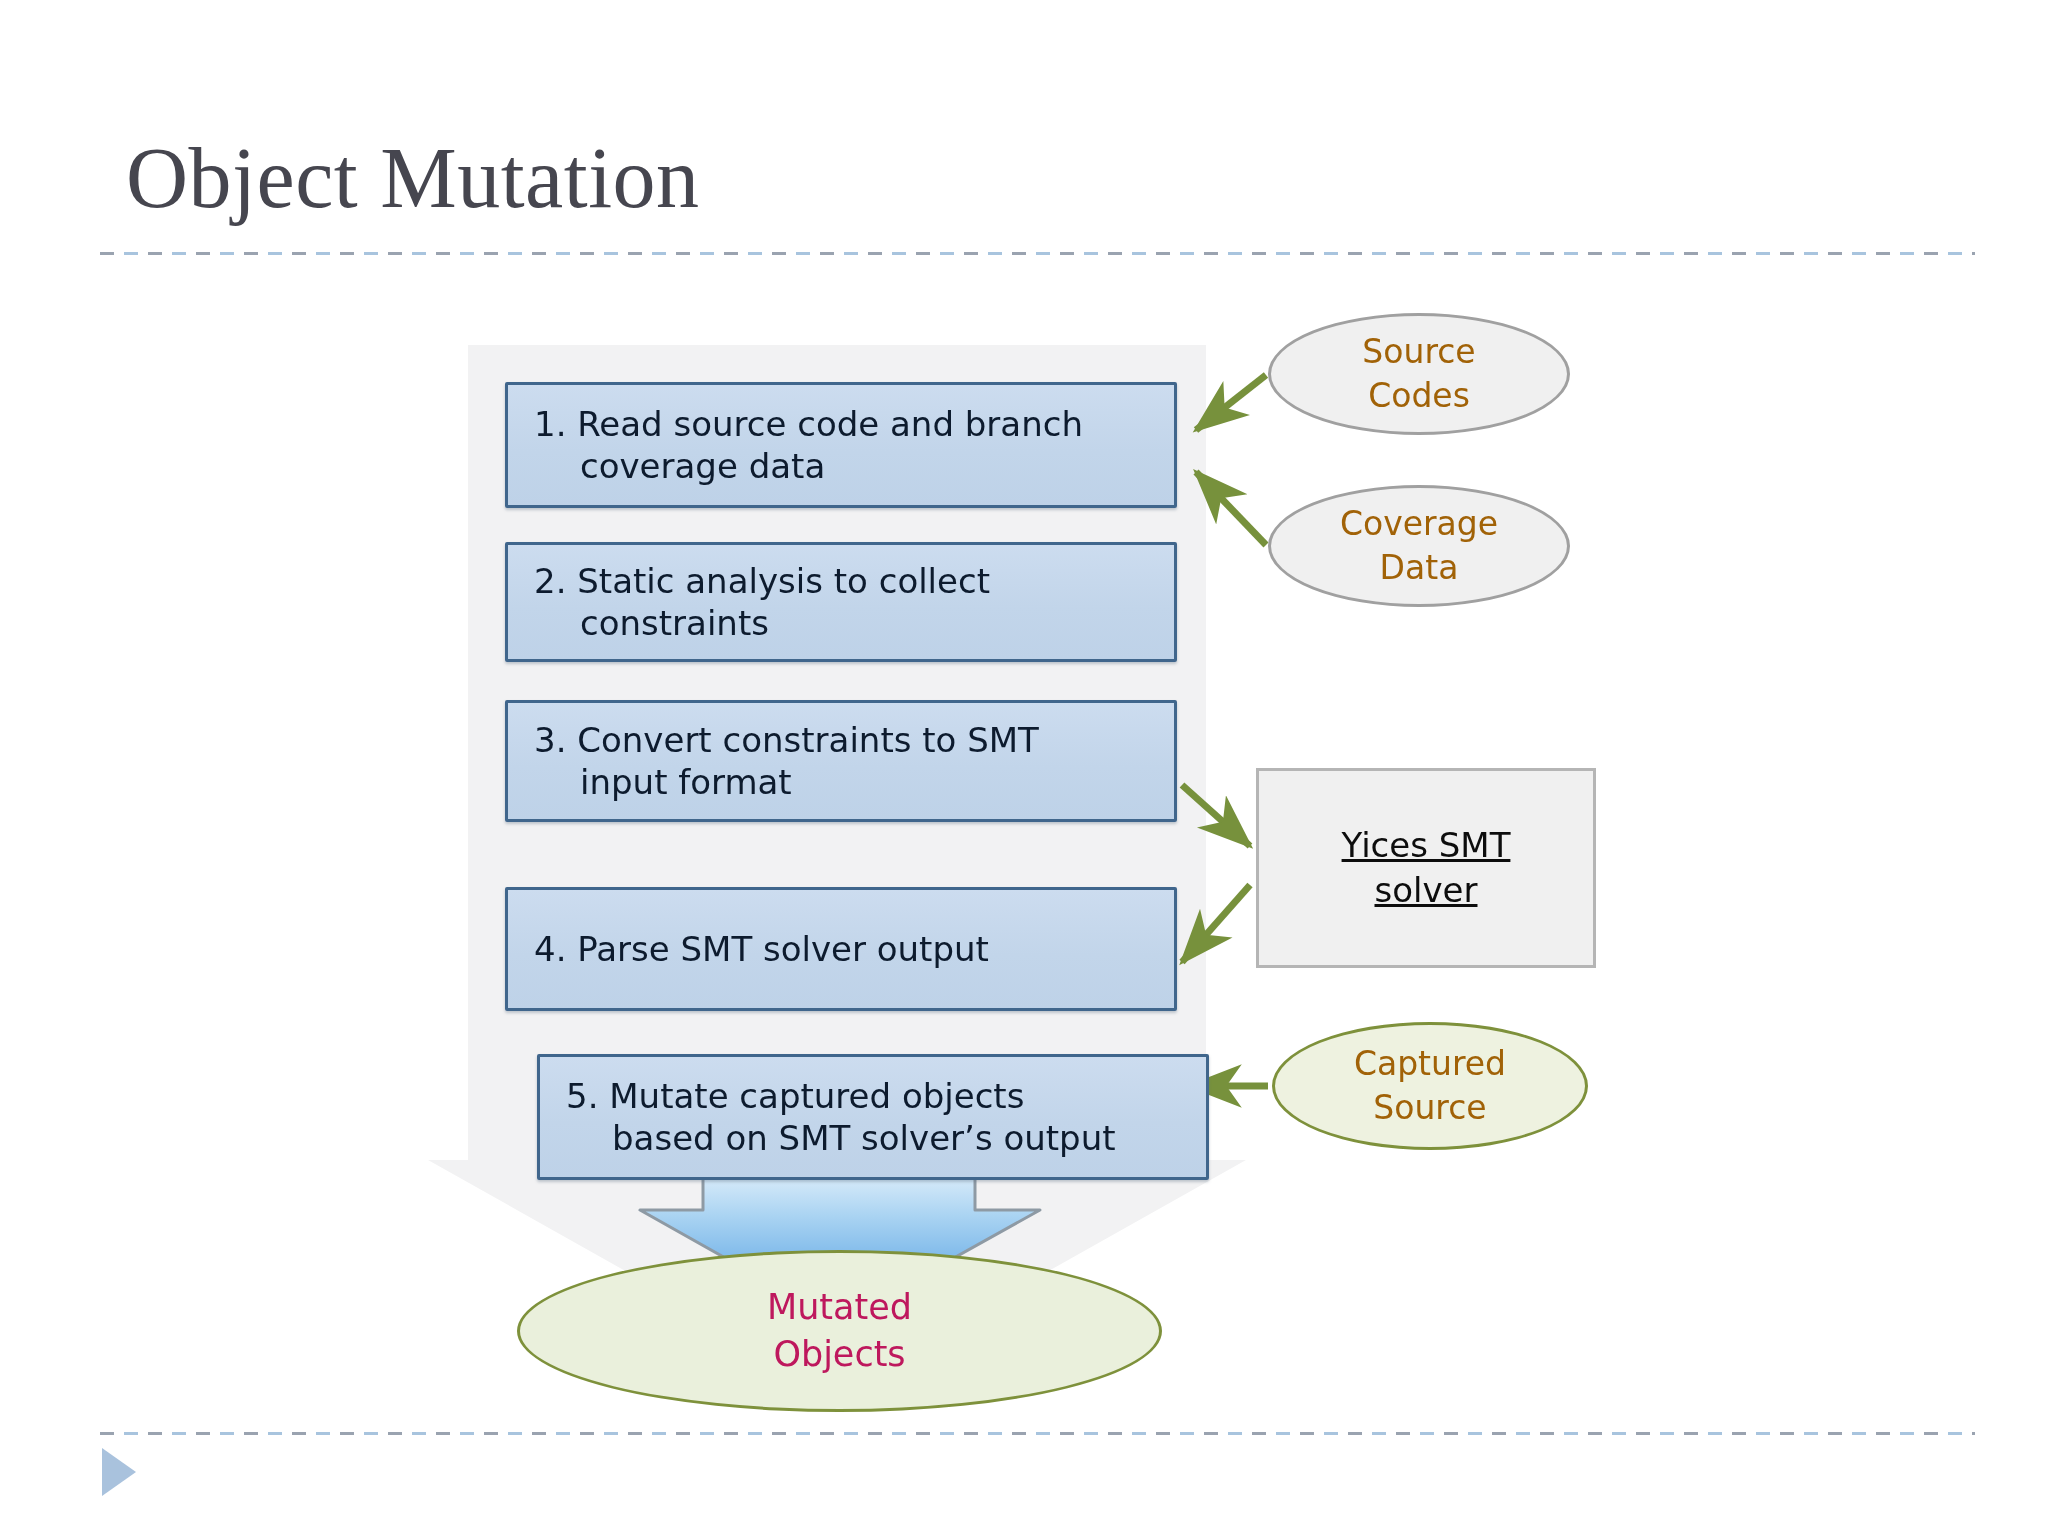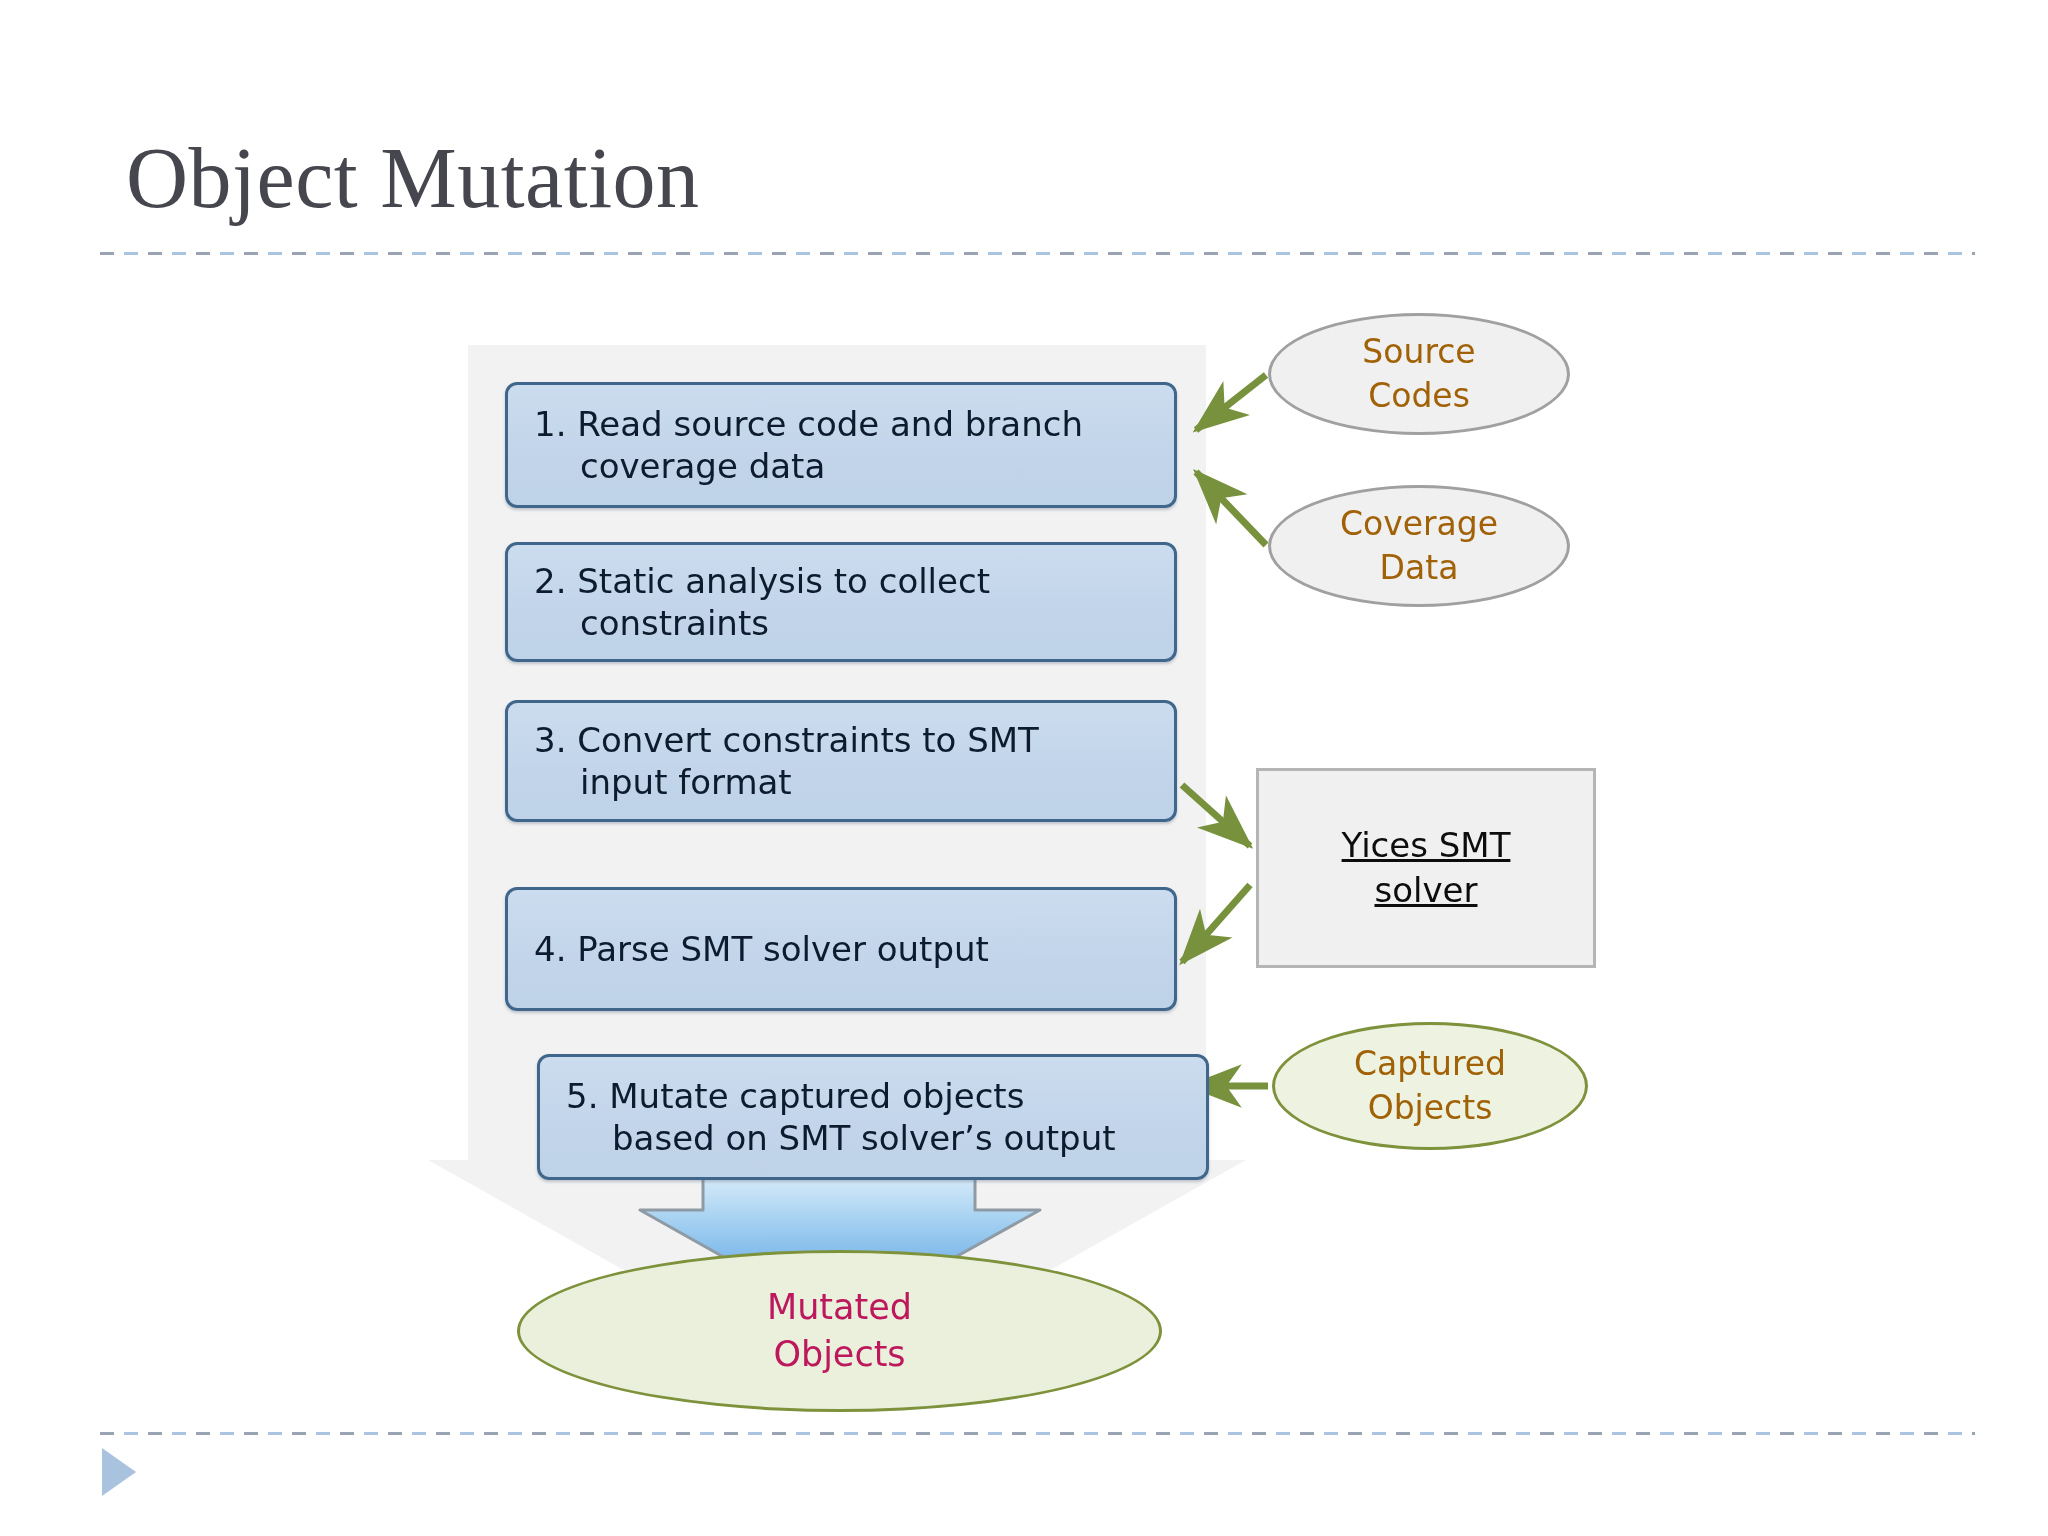--- a/index.html
+++ b/index.html
@@ -66,21 +66,21 @@
   }
 
   
   .step-box {
     position: absolute;
     left: 505px;
     width: 672px;
     box-sizing: border-box;
     background: linear-gradient(to bottom, #ccdcef 0%, #c2d5ea 55%, #bed2e8 100%);
     border: 3px solid #40668c;
-    border-radius: 12px;
+    border-radius: 2px;
     box-shadow: 0 2px 3px rgba(90,110,130,0.35);
     color: #0d1b2e;
     font-size: 34px;
     line-height: 1.25;
     padding: 16px 18px 16px 26px;
     display: flex;
     flex-direction: column;
     justify-content: center;
   }
   .step-text {
@@ -238,19 +238,19 @@
 Data</span>
 </div>
 
 <div id="box-yices">
   <span>Yices SMT
 solver</span>
 </div>
 
 <div class="ellipse ellipse-green" id="ellipse-captured">
   <span>Captured
-Objects</span>
+Source</span>
 </div>
 
 <div id="ellipse-mutated">
   <span>Mutated
 Objects</span>
 </div>
 
 </body></html>

